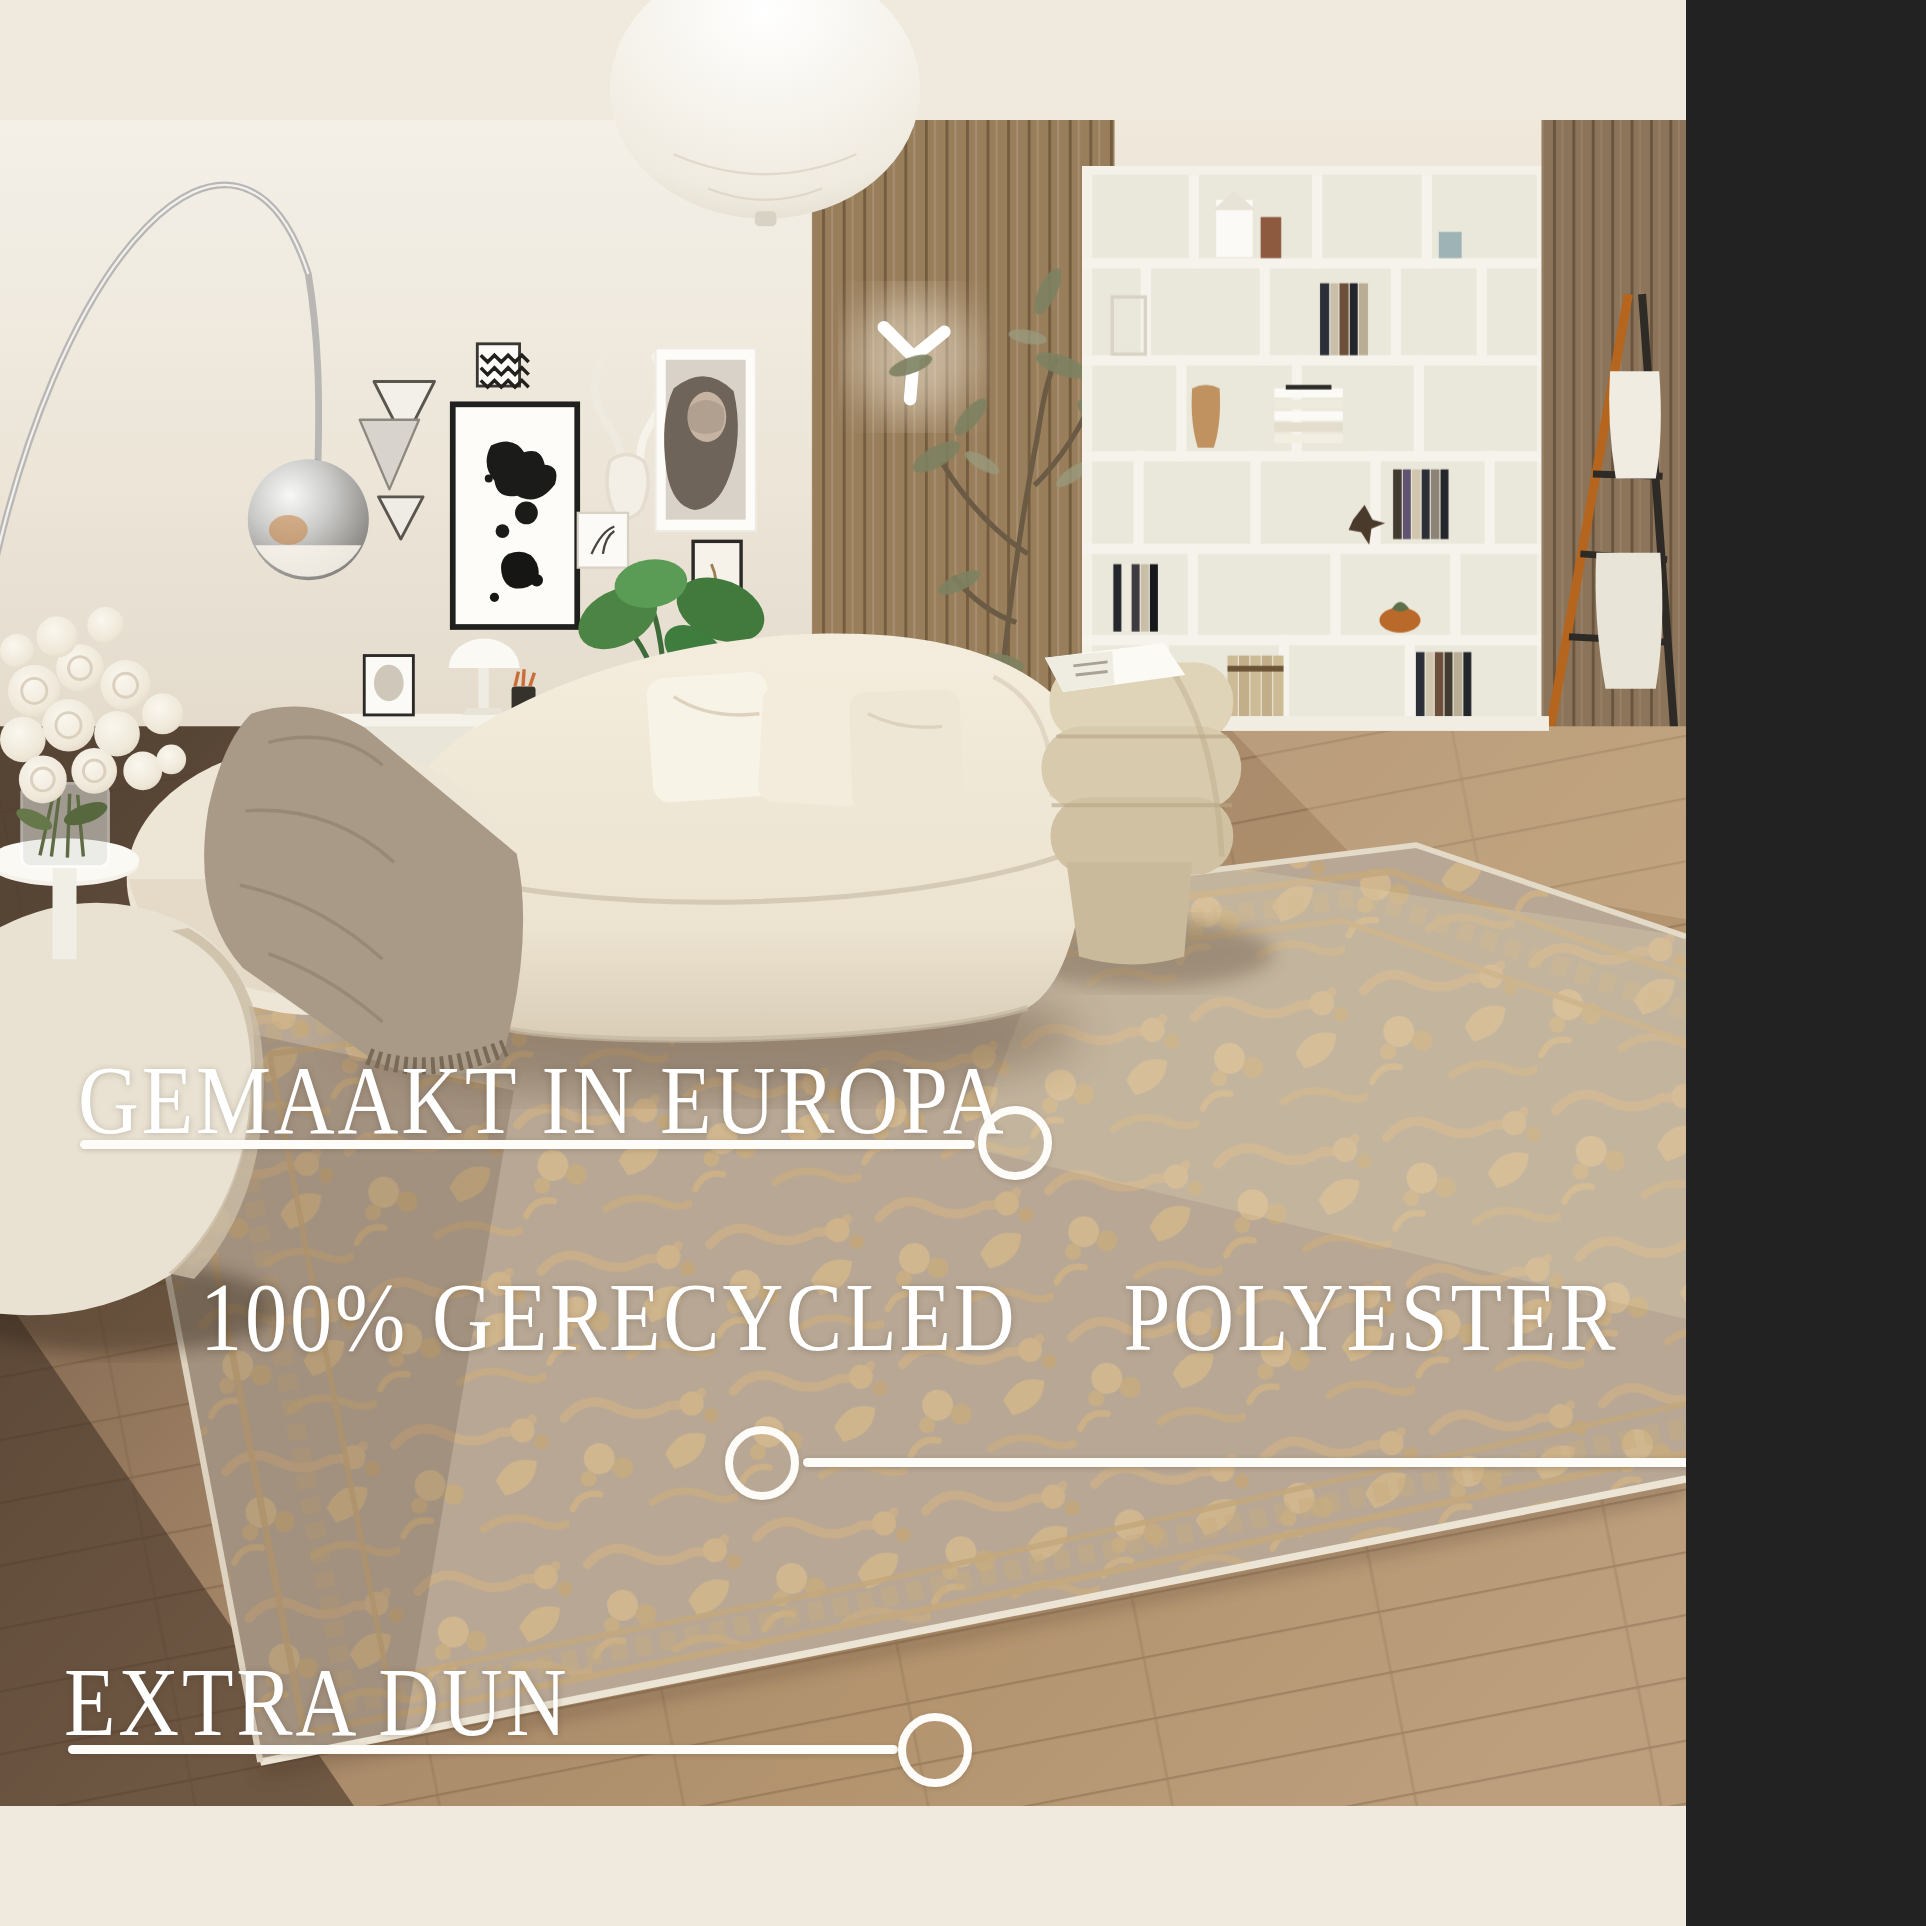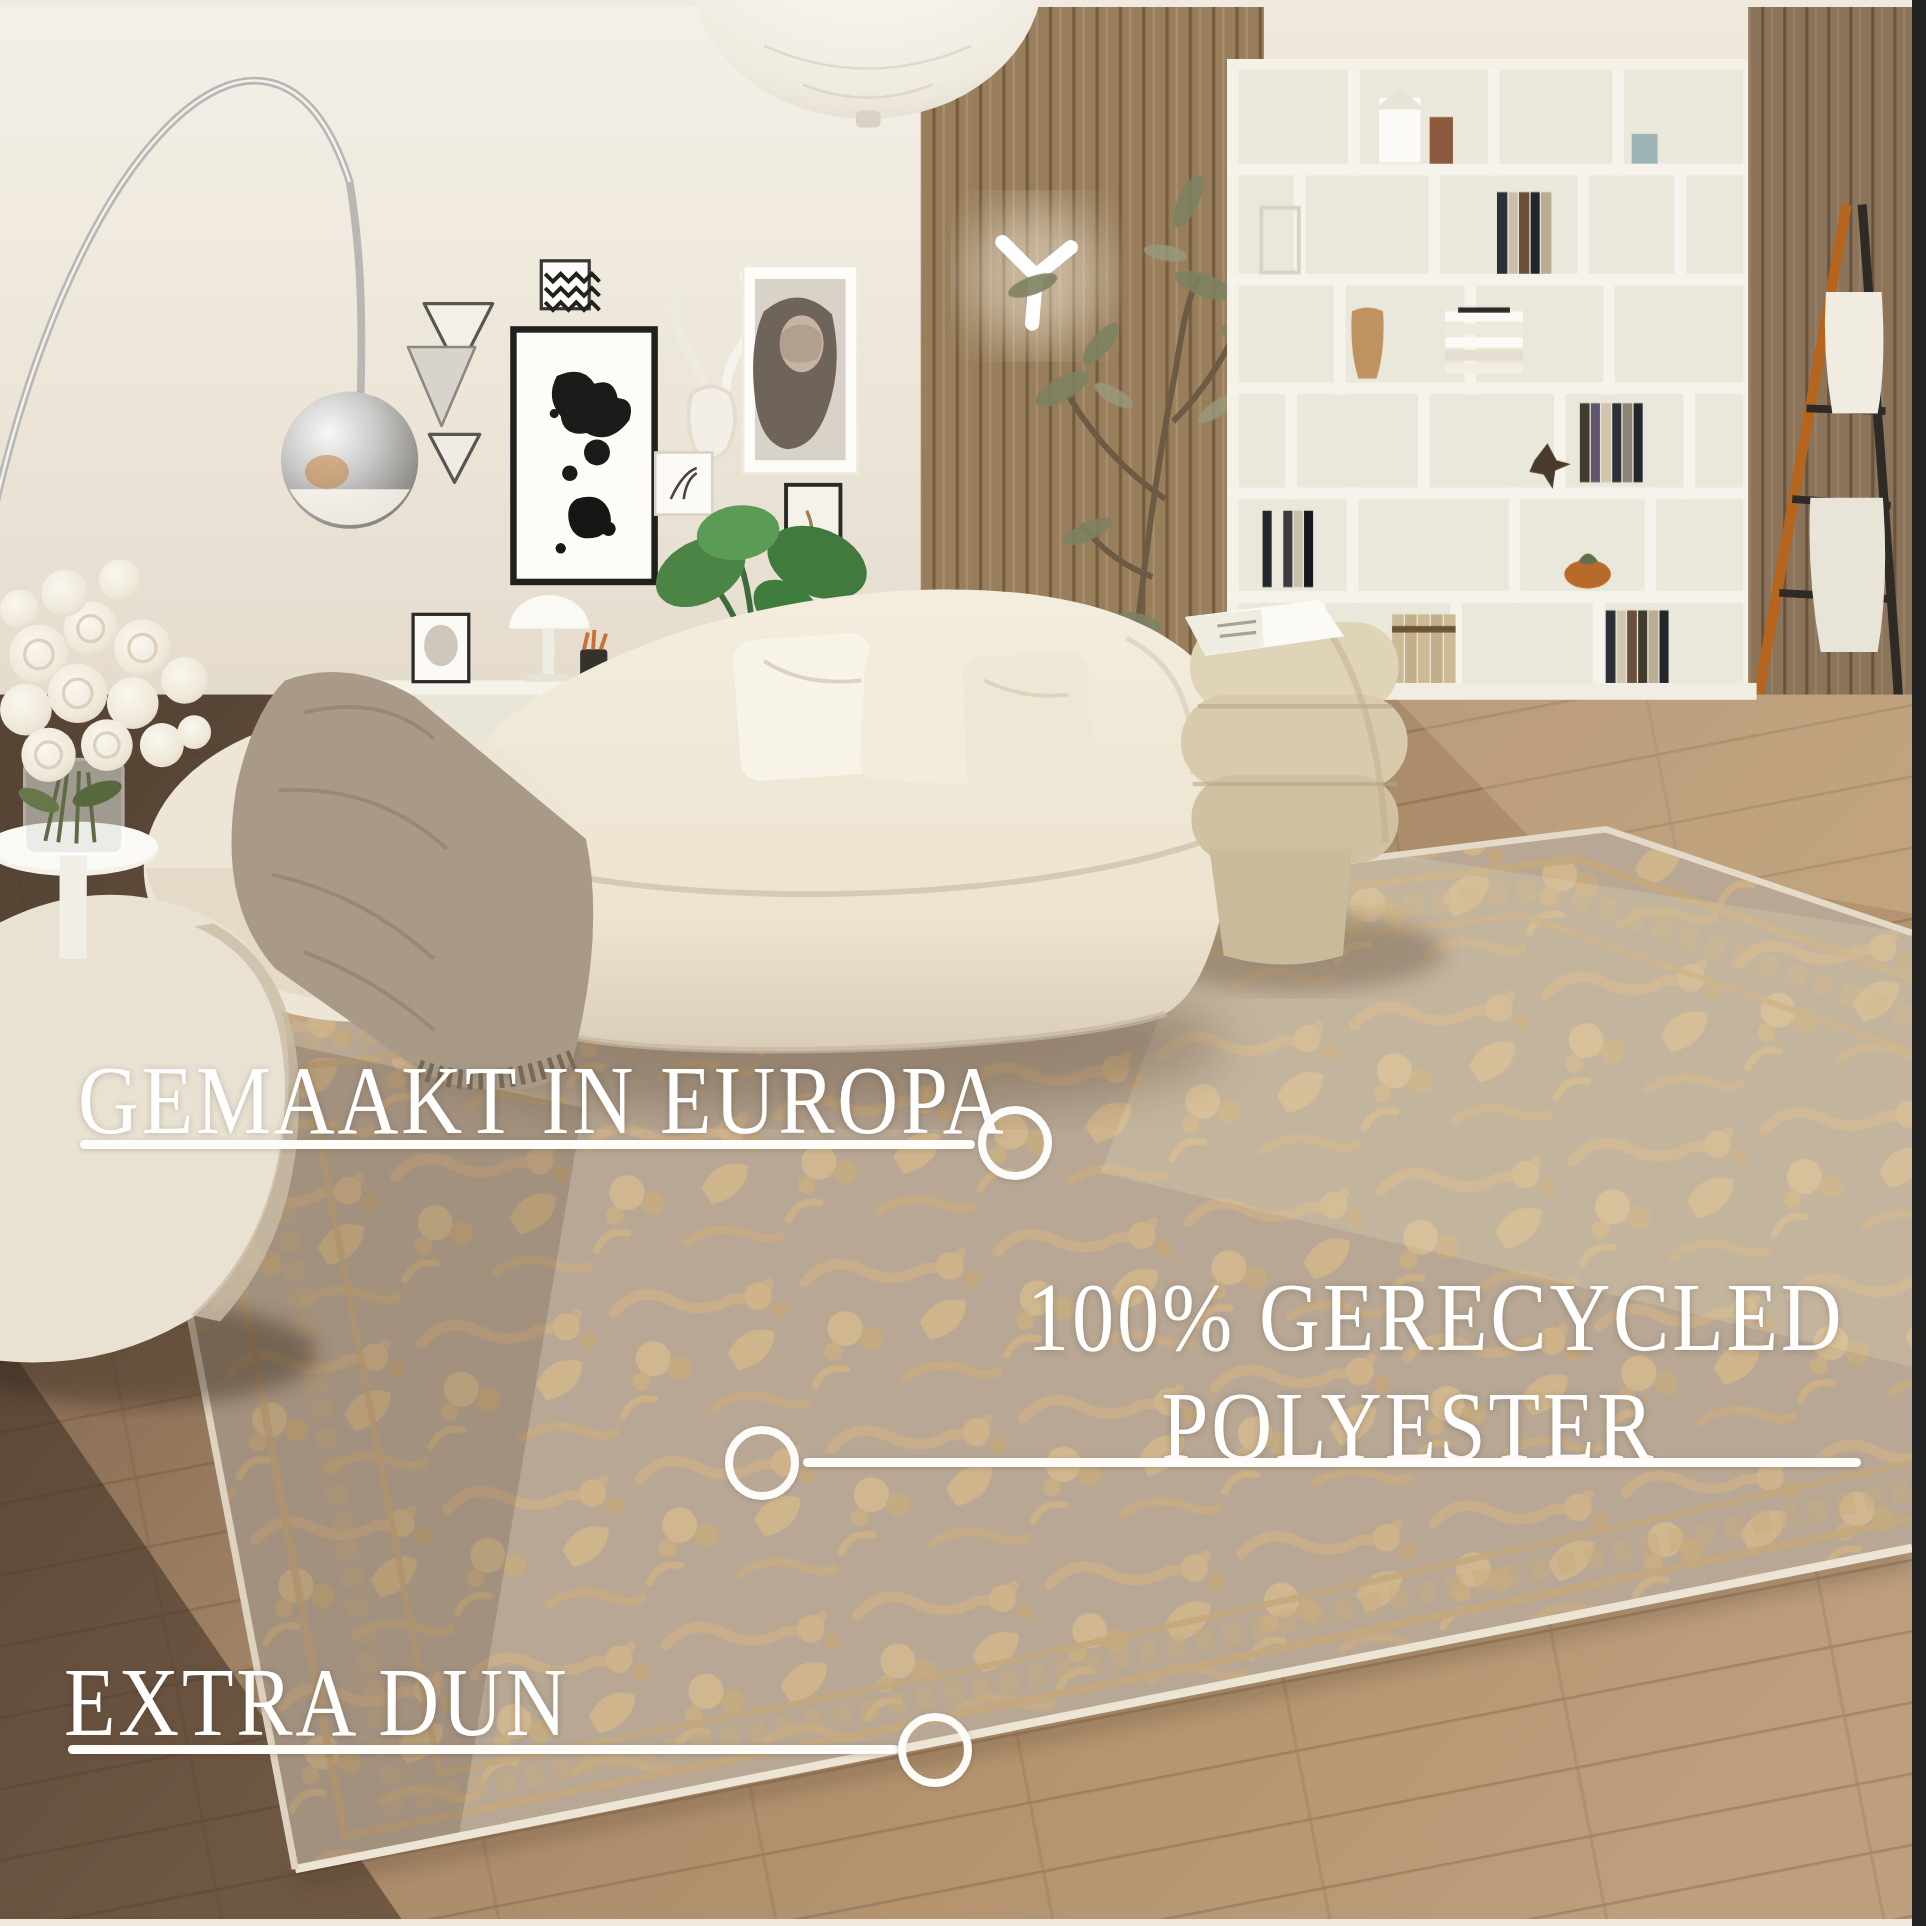--- a/index.html
+++ b/index.html
@@ -1,30 +1,30 @@
 <!DOCTYPE html>
 <html style="font-size:10.4px"><head>
 <meta charset="utf-8">
 <style>
   html,body{margin:0;padding:0;background:#222;}
-  .stage{position:relative;width:1912px;height:1926px;overflow:hidden;
+  .stage{position:relative;width:1686px;height:1926px;overflow:hidden;
          font-family:"Liberation Serif", serif;background:#efe9de;}
   .scene{position:absolute;inset:0;width:100%;height:100%;display:block;}
   
   .callout-text{position:absolute;color:#fff;font-size:98px;line-height:1;
     letter-spacing:3.3px;white-space:nowrap;
     text-shadow:0 1.3px 6.5px rgba(60,45,30,.25);}
   .cond{display:inline-block;transform:scaleX(.86);transform-origin:left center;}
   .cond-r{display:inline-block;transform:scaleX(.86);transform-origin:right center;}
   .callout-line{position:absolute;height:8.5px;background:#fdfcf9;border-radius:4.6px;
     box-shadow:0 1.3px 5.2px rgba(60,45,30,.2);}
   .callout-ring{position:absolute;width:74px;height:74px;border:8.5px solid #fdfcf9;
     border-radius:50%;box-sizing:border-box;box-shadow:0 1.3px 5.2px rgba(60,45,30,.18);}
   .ta-right{text-align:right;}
-  .label-stack{display:flex;flex-direction:column;gap:11px;align-items:center;}
+  .label-stack{display:flex;flex-direction:row;gap:25px;align-items:center;}
 </style>
 </head>
 <body>
 
 <div class="stage">
 
 <svg class="scene" viewBox="0 0 2953 2953">
   <defs>
     <linearGradient id="wallGrad" x1="0" y1="0" x2="0" y2="1">
       <stop offset="0" stop-color="#f4f0e8"></stop>

